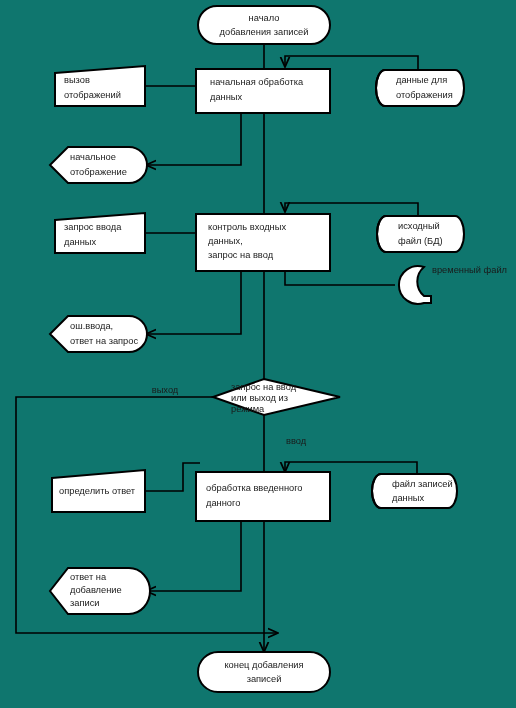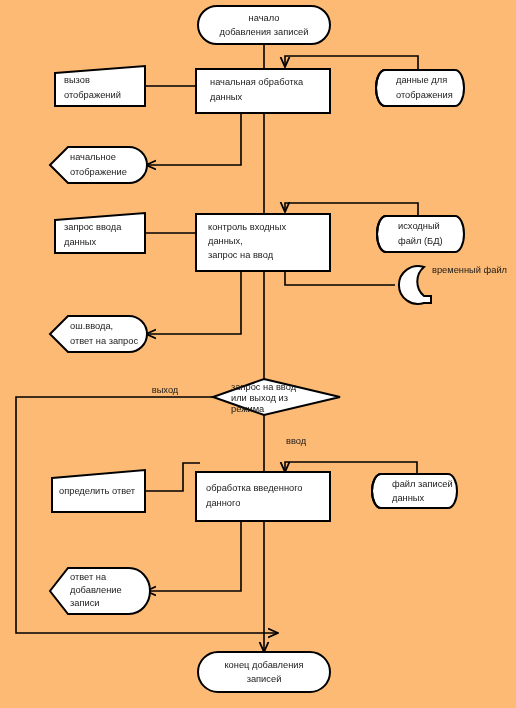--- a/index.html
+++ b/index.html
@@ -7,21 +7,21 @@
     padding: 0;
     background: #ffffff;
   }
   body {
     font-family: "Liberation Sans", sans-serif;
   }
   #canvas-wrap {
     position: relative;
     width: 516px;
     height: 708px;
-    background: #fdba74;
+    background: #0f766e;
     overflow: hidden;
   }
   svg#flow {
     position: absolute;
     top: 0;
     left: 0;
     width: 516px;
     height: 708px;
   }
   .shape-stroke {

